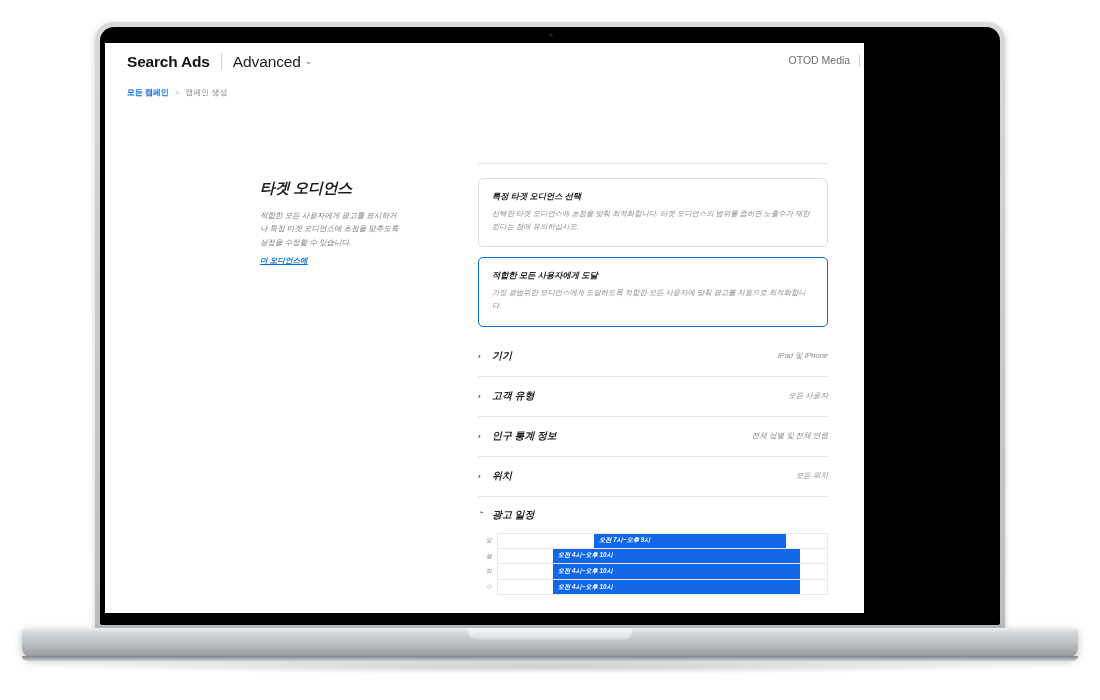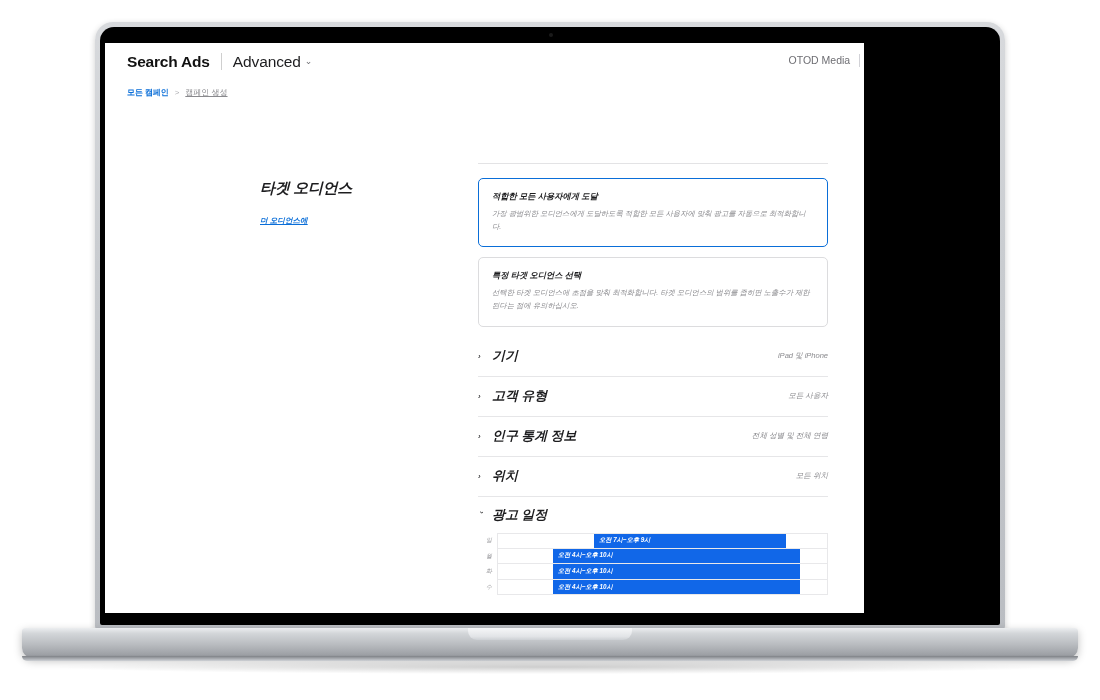--- a/index.html
+++ b/index.html
@@ -87,21 +87,21 @@
     background:#c9c9cd;border-left:1px solid #9b9b9f;
   }
 
   
   .crumbbar{
     position:absolute;left:0;top:37px;width:890px;height:24px;
     display:flex;align-items:center;border-bottom:6px solid #f97316;background:#fff;
   }
   .crumb{font-size:8px;margin-left:22px;color:#0a6ed8;font-weight:700;letter-spacing:-.1px;}
   .crumb-sep{font-size:8px;color:#b0b0b4;margin:0 6px;}
-  .crumb-cur{font-size:8px;color:#8a8a8e;font-weight:400;text-decoration:underline;}
+  .crumb-cur{font-size:8px;color:#8a8a8e;font-weight:400;}
 
   
   .content{position:absolute;left:0;top:61px;width:890px;height:509px;background:#fff;font-style:italic;}
 
   .col-left{position:absolute;left:155px;top:75px;width:140px;}
   .page-title{
     font-size:15px;font-weight:700;color:#1d1d1f;letter-spacing:-.3px;margin:0 0 11px 0;
   }
   .page-desc{
     font-size:7.6px;line-height:1.75;color:#7a7a7e;margin:0;letter-spacing:-.05px;
@@ -123,21 +123,21 @@
   .opt-title{font-size:8.3px;font-weight:700;color:#1d1d1f;margin-bottom:6px;letter-spacing:-.05px;}
   .opt-sub{font-size:7.4px;line-height:1.72;color:#8a8a8e;letter-spacing:-.05px;}
 
   .acc-row{
     display:flex;align-items:center;justify-content:space-between;
     height:39px;border-bottom:1px solid #e6e6e8;
   }
   .acc-left{display:flex;align-items:center;gap:7px;}
   .chev{font-size:8px;color:#48484a;font-weight:700;display:inline-block;width:7px;}
   .chev.down{transform:rotate(90deg);}
-  .acc-label{font-size:13px;font-weight:700;color:#1d1d1f;letter-spacing:-.1px;}
+  .acc-label{font-size:10px;font-weight:700;color:#1d1d1f;letter-spacing:-.1px;}
   .acc-value{font-size:7.6px;color:#8a8a8e;letter-spacing:-.05px;}
 
   .acc-row.open{border-bottom:none;height:36px;}
   .sched-desc{
     font-size:7.4px;color:#9a9a9e;margin:4px 0 14px 7px;letter-spacing:-.05px;
   }
 
   
   .sched{position:relative;margin-left:3px;}
   .srow{display:flex;align-items:stretch;height:15.6px;}
@@ -190,34 +190,35 @@
       <div class="crumbbar">
         <span class="crumb">모든 캠페인</span>
         <span class="crumb-sep">&gt;</span>
         <span class="crumb-cur">캠페인 생성</span>
       </div>
 
       <div class="content">
 
         <div class="col-left">
           <h1 class="page-title">타겟 오디언스</h1>
+          <p class="page-desc">적합한 모든 사용자에게 광고를 표시하거나 특정 타겟 오디언스에 초점을 맞추도록 설정을 수정할 수 있습니다.</p>
           <a class="learn-more" href="#">더 오디언스에</a>
         </div>
 
         <div class="col-right">
           <div class="topline"></div>
+
+          <div class="opt-card">
+            <div class="opt-title">특정 타겟 오디언스 선택</div>
+            <div class="opt-sub">선택한 타겟 오디언스에 초점을 맞춰 최적화합니다. 타겟 오디언스의 범위를 좁히면 노출수가 제한된다는 점에 유의하십시오.</div>
+          </div>
 
           <div class="opt-card selected">
             <div class="opt-title">적합한 모든 사용자에게 도달</div>
             <div class="opt-sub">가장 광범위한 오디언스에게 도달하도록 적합한 모든 사용자에 맞춰 광고를 자동으로 최적화합니다.</div>
-          </div>
-
-          <div class="opt-card">
-            <div class="opt-title">특정 타겟 오디언스 선택</div>
-            <div class="opt-sub">선택한 타겟 오디언스에 초점을 맞춰 최적화합니다. 타겟 오디언스의 범위를 좁히면 노출수가 제한된다는 점에 유의하십시오.</div>
           </div>
 
           <div class="acc-row">
             <span class="acc-left">
               <span class="chev">›</span>
               <span class="acc-label">기기</span>
             </span>
             <span class="acc-value">iPad 및 iPhone</span>
           </div>
 

